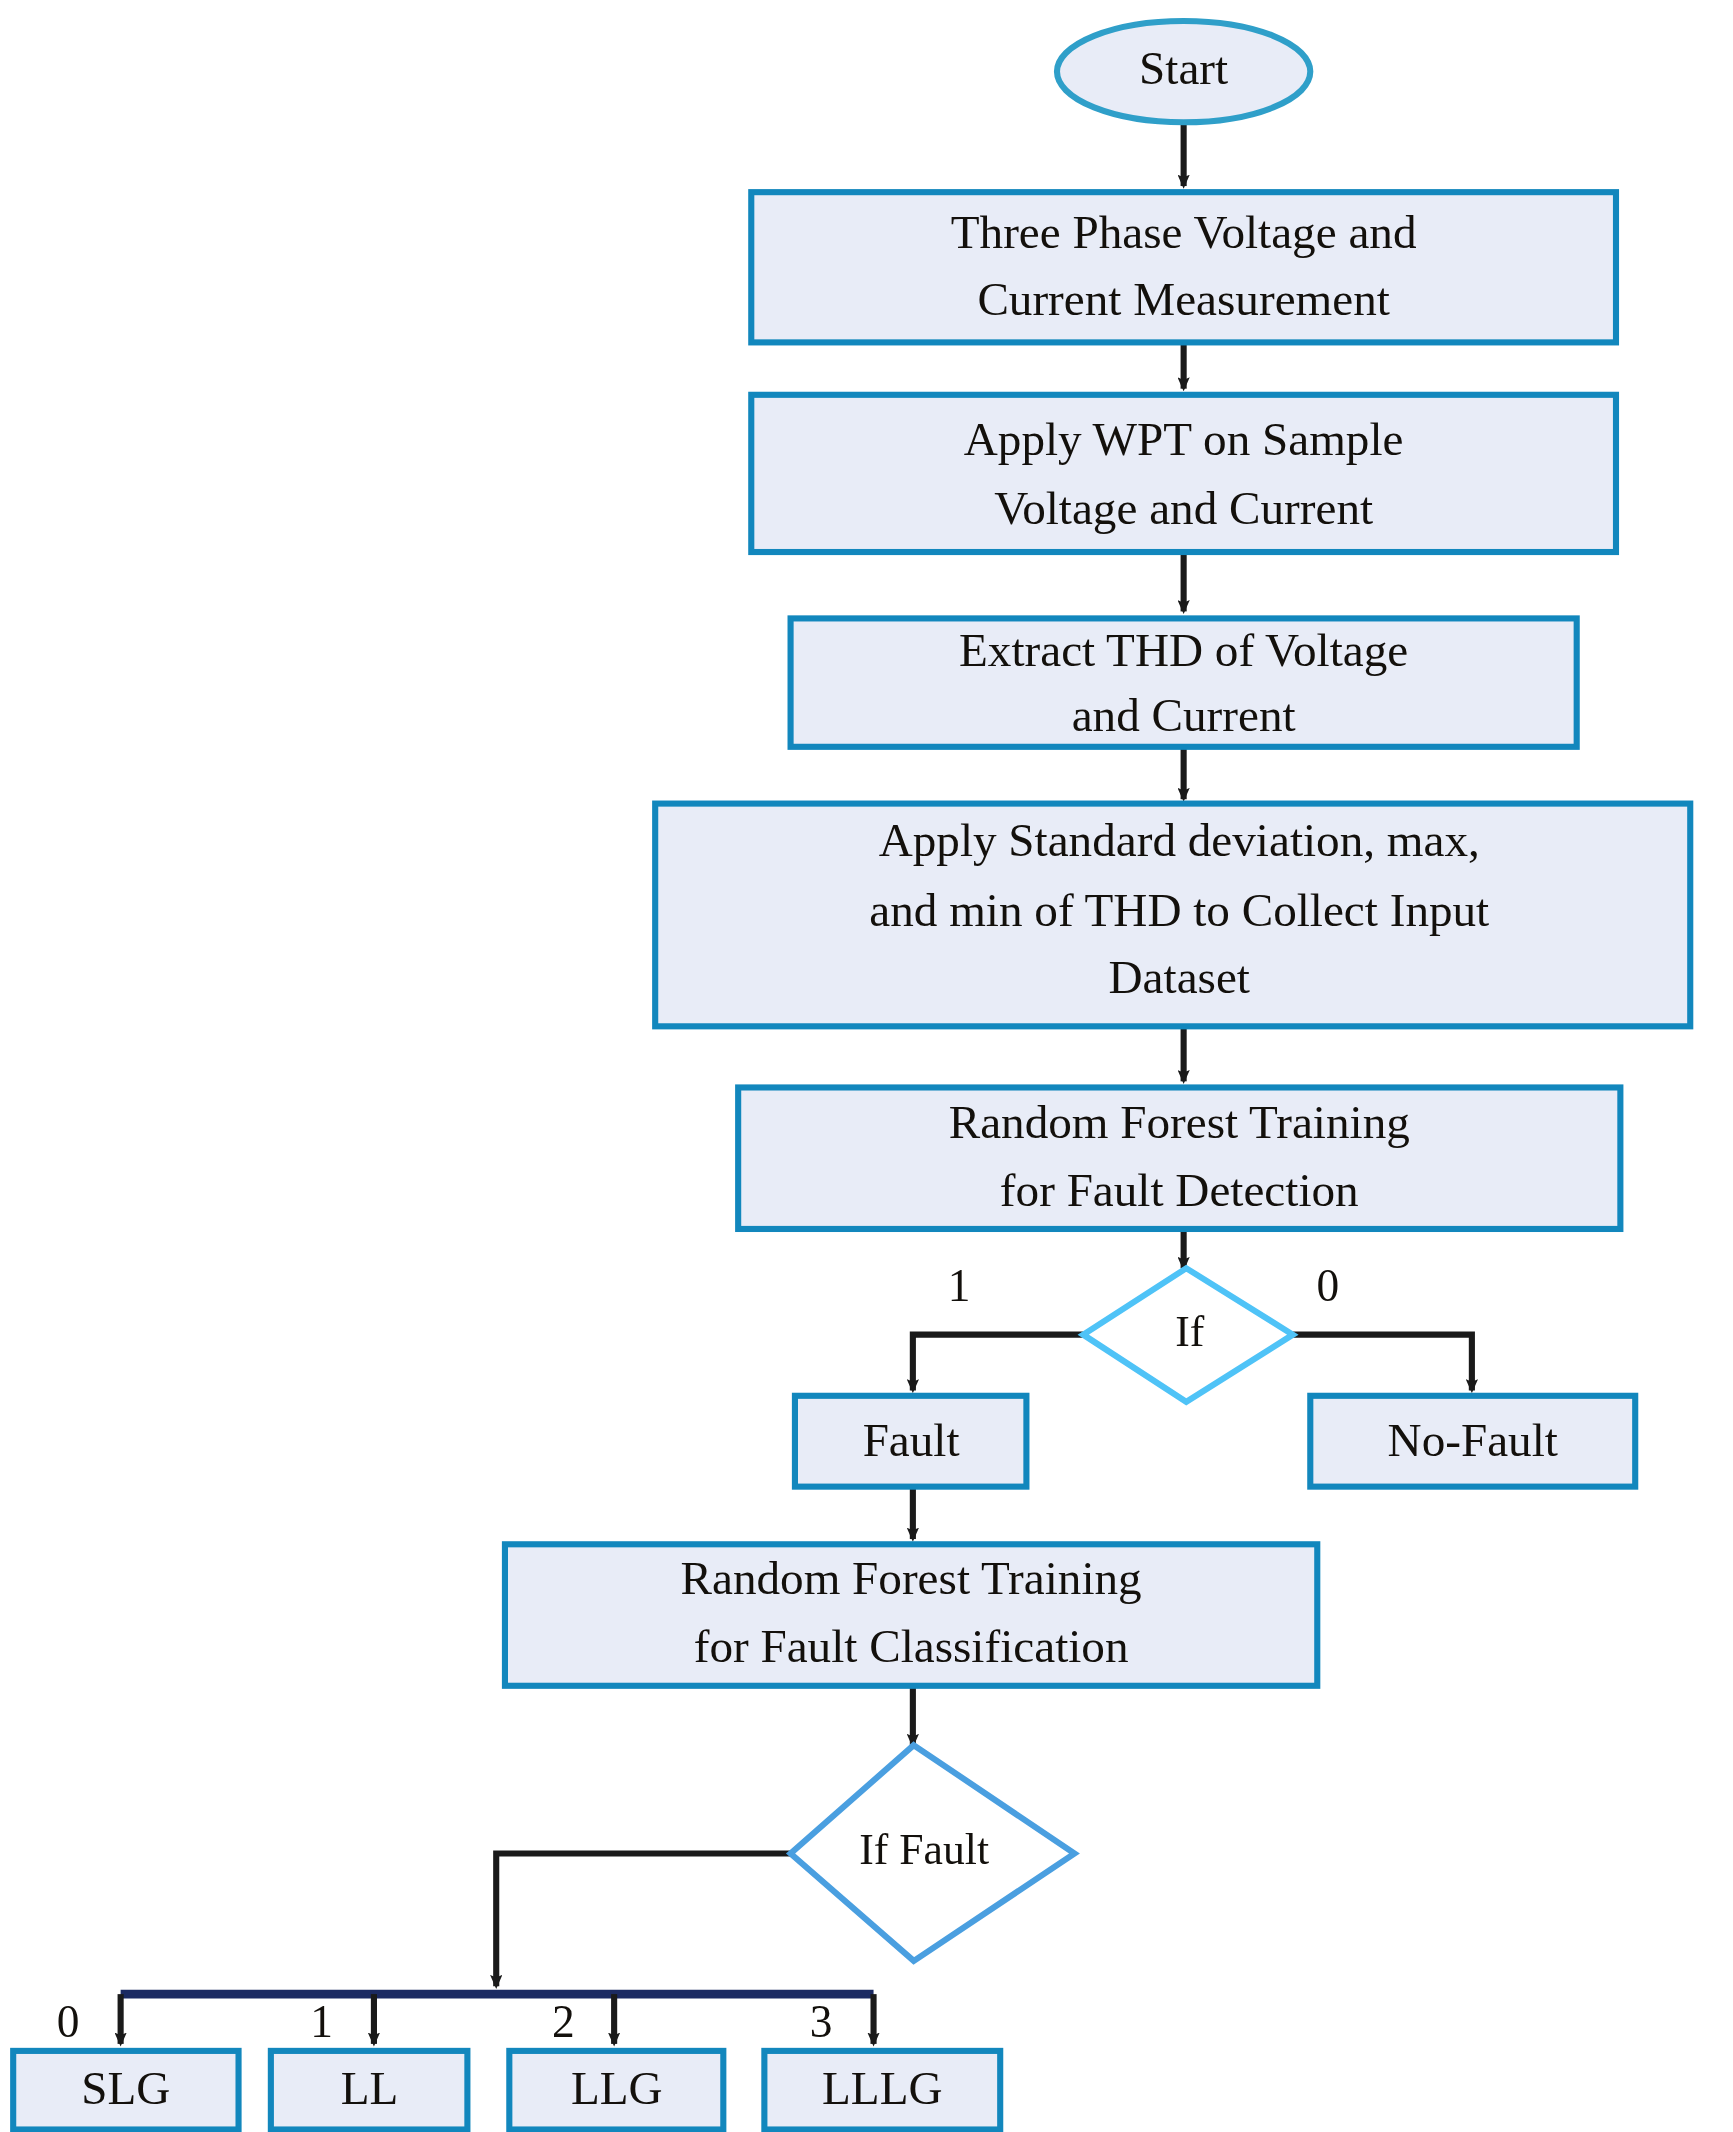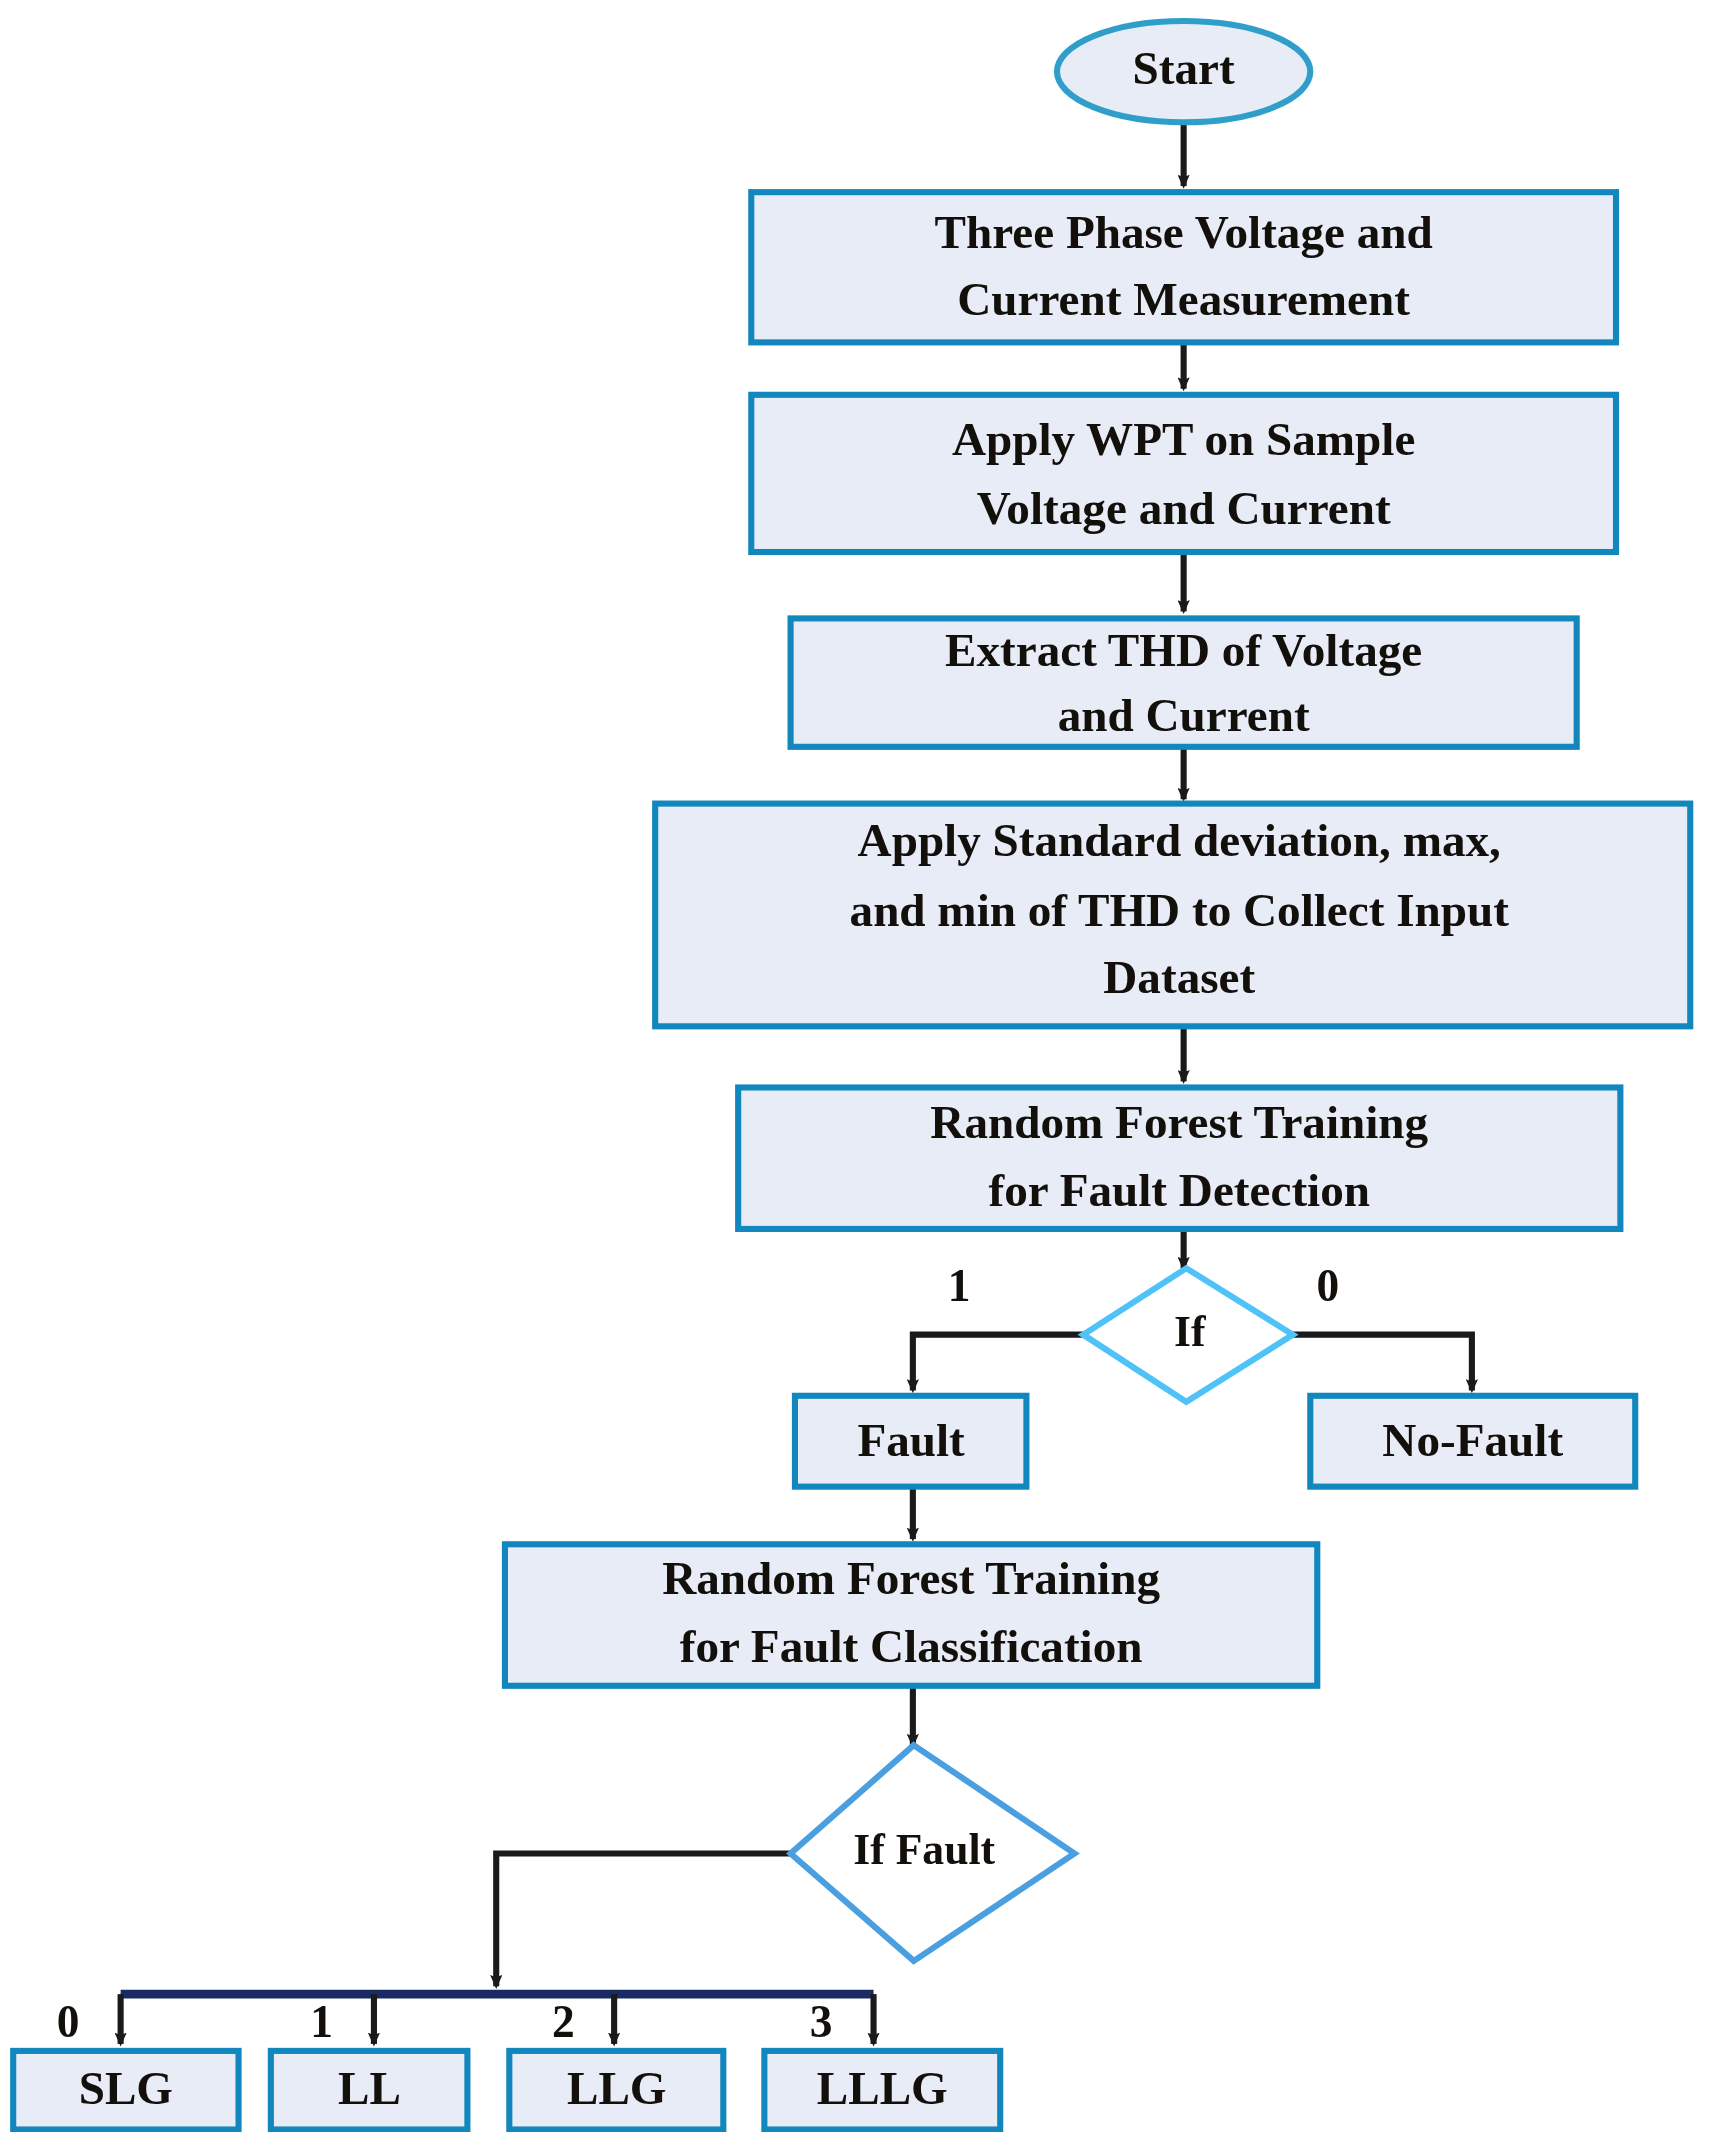--- a/index.html
+++ b/index.html
@@ -9,21 +9,20 @@
   }
   body {
     font-family: "Liberation Serif", "DejaVu Serif", serif;
   }
   #canvas {
     position: relative;
     width: 1734px;
     height: 2133px;
     background: #ffffff;
     overflow: hidden;
-    font-weight: bold;
   }
   #flow-svg {
     position: absolute;
     inset: 0;
     width: 1734px;
     height: 2133px;
   }
   .node-text {
     font-family: "Liberation Serif", "DejaVu Serif", serif;
     fill: #13100c;

